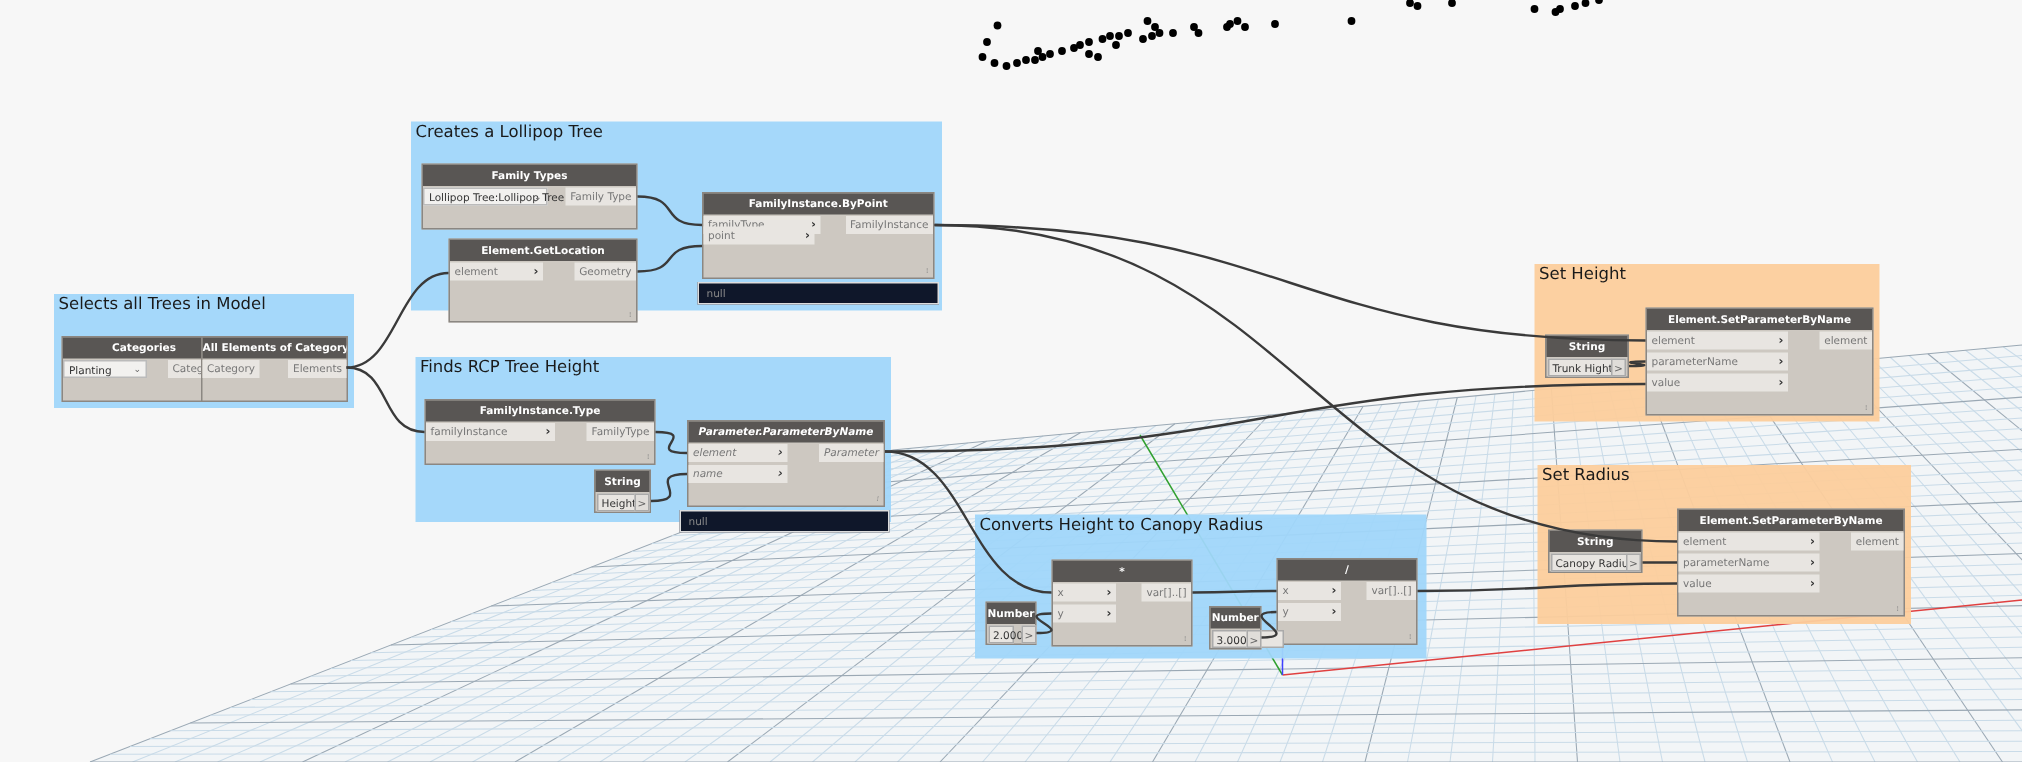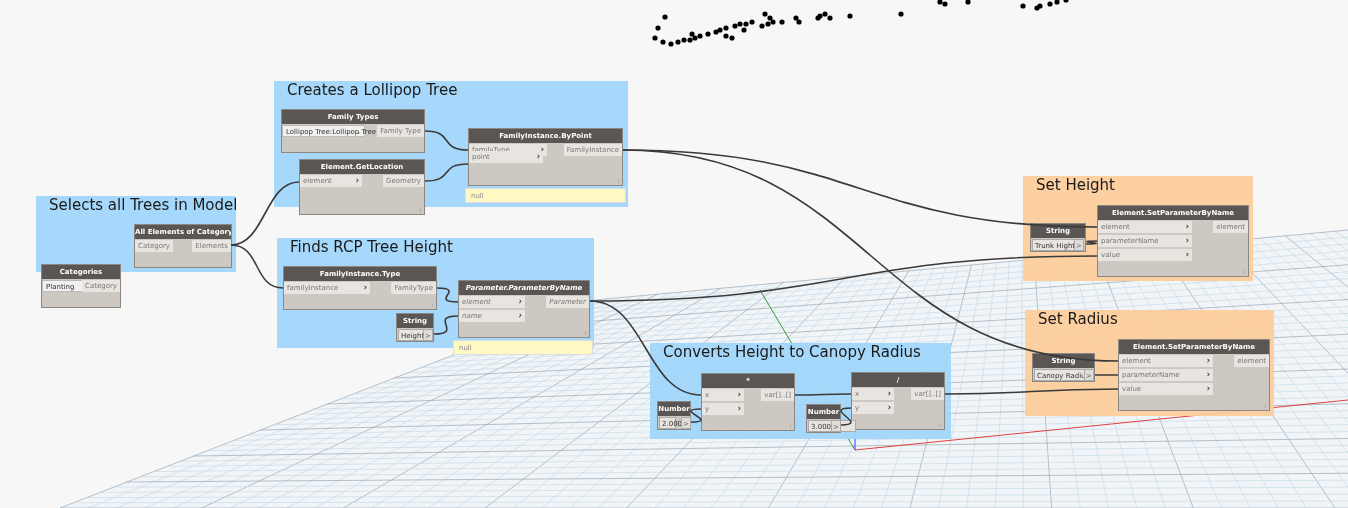--- a/index.html
+++ b/index.html
@@ -2,33 +2,33 @@
 <html><head>
 <meta charset="utf-8">
 <style>
   html, body { margin:0; padding:0; }
   body { width:1348px; height:508px; position:relative; overflow:hidden; background:#f7f7f7; font-family:"DejaVu Sans", sans-serif; }
   #bg, #wires { position:absolute; left:0; top:0; width:1348px; height:508px; }
   #wires { z-index:5; pointer-events:none; }
   .group { position:absolute; z-index:1; }
   .group.blue { background:rgba(160,214,250,0.95); }
   .group.orange { background:rgba(252,206,156,0.95); }
-  .group-title { position:absolute; left:13px; top:0; font-size:15px; color:#1a1a1a; white-space:nowrap; font-family:"DejaVu Sans", sans-serif; }
+  .group-title { position:absolute; left:3px; top:0; font-size:11px; color:#1a1a1a; white-space:nowrap; font-family:"DejaVu Sans", sans-serif; }
   .node { position:absolute; z-index:3; background:#cdc8c1; border:1px solid #8b8782; box-sizing:border-box; font-family:"DejaVu Sans", sans-serif; }
   .node-header { background:#595654; color:#fff; font-weight:bold; font-size:7px; text-align:center; height:14px; line-height:14px; white-space:nowrap; overflow:hidden; }
   .port { position:absolute; font-size:7px; color:#777; background:#e8e5e1; height:12px; line-height:12px; padding:0 3px; box-sizing:border-box; white-space:nowrap; }
   .port.in { left:0; }
   .port.out { right:0; text-align:right; }
   .arrow { position:absolute; right:3px; top:0; font-size:8px; color:#333; font-weight:bold; }
   .grip { position:absolute; right:3px; bottom:1px; font-size:5px; color:#888; }
   .dropdown { position:absolute; left:0; height:12px; line-height:12px; font-size:7px; color:#333; background:#f2f1ef; border:1px solid #bbb; box-sizing:border-box; padding:0 3px; white-space:nowrap; }
   .dropdown .chev { position:absolute; right:3px; font-size:6px; color:#666; }
   .val-field { position:absolute; left:1px; height:12px; line-height:12px; font-size:7px; color:#333; background:#e8e5e1; border:1px solid #aaa; box-sizing:border-box; padding:0 2px; white-space:nowrap; }
   .val-btn { position:absolute; height:12px; line-height:12px; font-size:7px; color:#666; background:#e0ddd9; border:1px solid #aaa; box-sizing:border-box; text-align:center; width:10px; }
-  .preview { position:absolute; z-index:3; background:#fef9c3; border:1px solid #ddd; font-size:7px; color:#888; height:15px; line-height:15px; padding:0 5px; box-sizing:border-box; }
+  .preview { position:absolute; z-index:3; background:#0f172a; border:1px solid #ddd; font-size:7px; color:#888; height:15px; line-height:15px; padding:0 5px; box-sizing:border-box; }
 </style>
 </head>
 <body>
 
 <svg id="bg" xmlns="http://www.w3.org/2000/svg">
     <polygon points="60,508 595,300 1348,230 1348,508" fill="#f2f5f7"></polygon>
     <line x1="595" y1="300" x2="60" y2="508" stroke="#9aa8b4" stroke-width="0.7"></line>
     <line x1="607.55" y1="298.8333333333333" x2="88.33333333333333" y2="508" stroke="#c9dbe8" stroke-width="0.7"></line>
     <line x1="620.1" y1="297.6666666666667" x2="116.66666666666666" y2="508" stroke="#c9dbe8" stroke-width="0.7"></line>
     <line x1="632.65" y1="296.5" x2="145" y2="508" stroke="#c9dbe8" stroke-width="0.7"></line>
@@ -193,21 +193,21 @@
 <div class="group blue" style="left:650px;top:343px;width:301px;height:96px;">
   <div class="group-title">Converts Height to Canopy Radius</div>
 </div>
 <div class="group orange" style="left:1023px;top:176px;width:230px;height:105px;">
   <div class="group-title">Set Height</div>
 </div>
 <div class="group orange" style="left:1025px;top:310px;width:249px;height:106px;">
   <div class="group-title">Set Radius</div>
 </div>
 
-<div class="node" style="left:41px;top:224px;width:80px;height:44px;margin-top:40px;">
+<div class="node" style="left:41px;top:224px;width:110px;height:44px;">
   <div class="node-header">Categories</div>
   <div class="dropdown" style="top:15px;width:56px;">
     <span>Planting</span>
     <span class="chev">⌄</span>
   </div>
   <div class="port out" style="top:15px;">Category</div>
 </div>
 
 <div class="node" style="left:134px;top:224px;width:98px;height:44px;">
   <div class="node-header">All Elements of Category</div>

